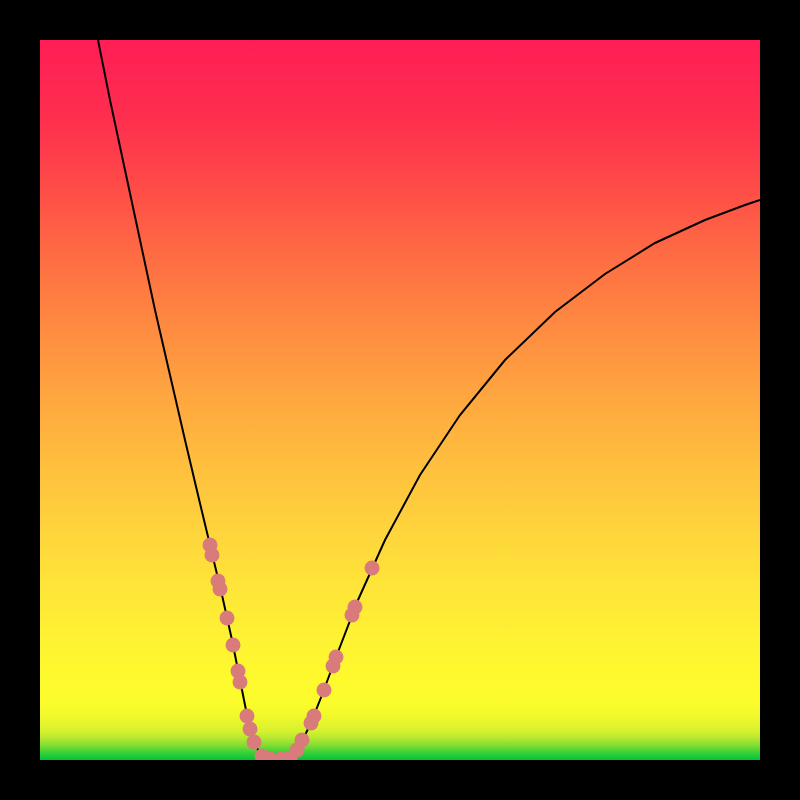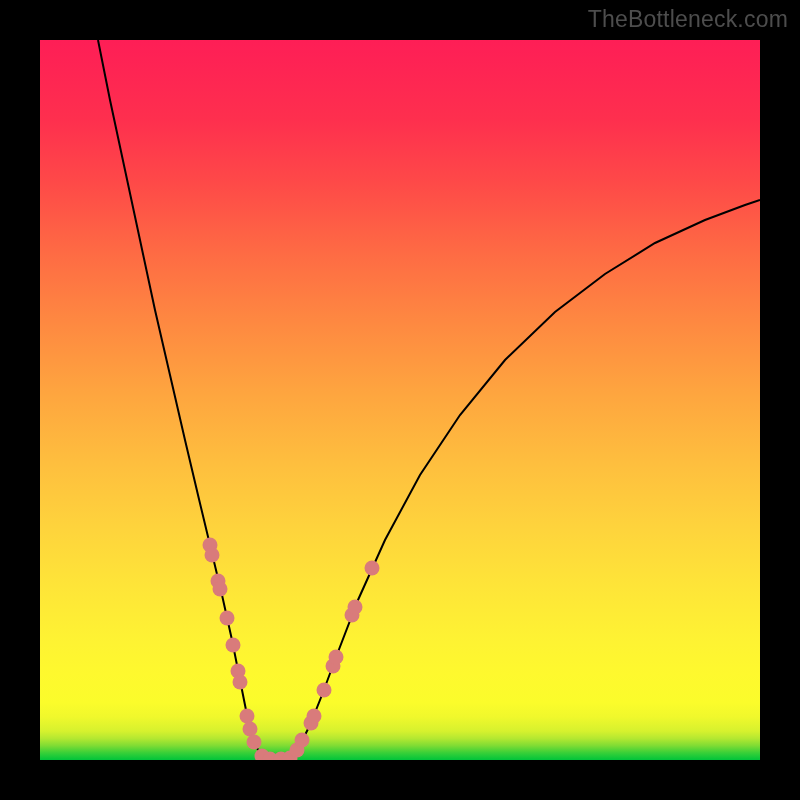--- a/index.html
+++ b/index.html
@@ -69,21 +69,20 @@
   }
   .dot {
     fill: #d97b7b;
     stroke: none;
   }
 </style>
 </head>
 <body>
 
 <div class="frame">
-  <div class="watermark">TheBottleneck.com</div>
   <div class="plot-area">
     <svg class="curves" viewBox="0 0 720 720" preserveAspectRatio="none">
       <path id="left-branch" class="curve" d="M 58 0 L 70 60 L 85 130 L 100 200 L 115 270 L 130 335 L 145 400 L 158 455 L 170 505 L 182 555 L 192 600 L 200 640 L 206 670 L 212 695 L 217 708 L 222 716 L 227 719"></path>
       <path id="right-branch" class="curve" d="M 248 719 L 253 715 L 260 705 L 270 685 L 282 655 L 298 612 L 318 560 L 345 500 L 380 435 L 420 375 L 465 320 L 515 272 L 565 234 L 615 203 L 665 180 L 705 165 L 720 160"></path>
       <g id="dots">
           <circle cx="170" cy="505" r="7.5" class="dot"></circle>
           <circle cx="172" cy="515" r="7.5" class="dot"></circle>
           <circle cx="178" cy="541" r="7.5" class="dot"></circle>
           <circle cx="180" cy="549" r="7.5" class="dot"></circle>
           <circle cx="187" cy="578" r="7.5" class="dot"></circle>

